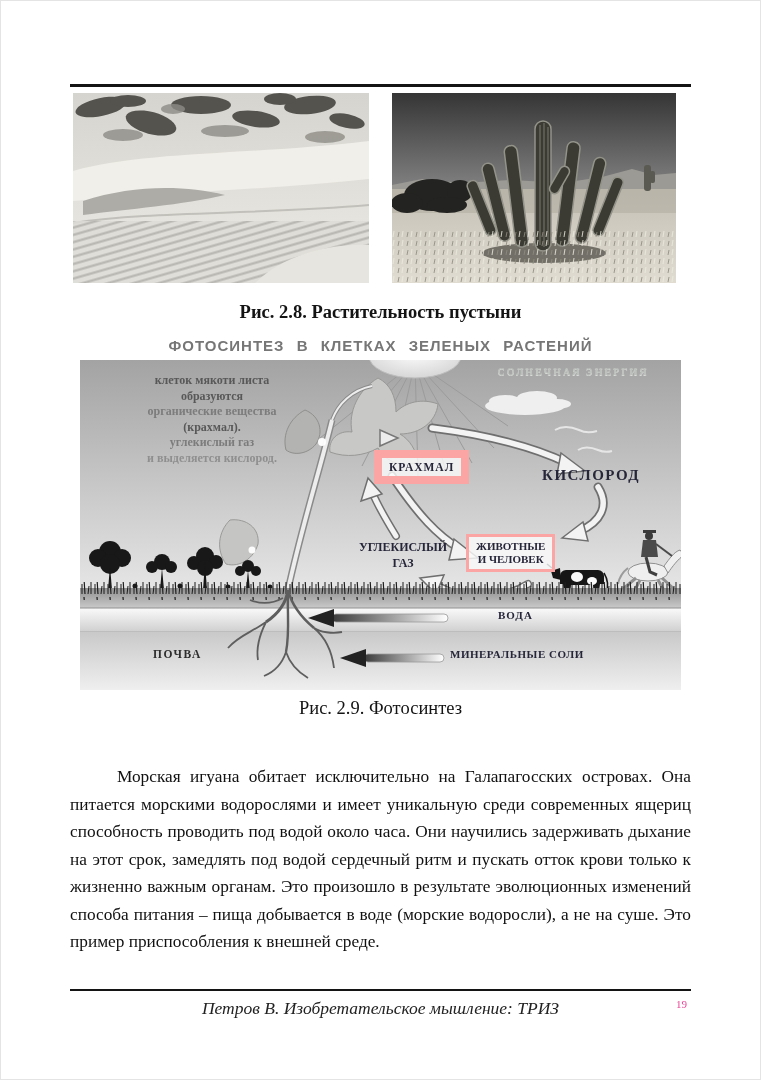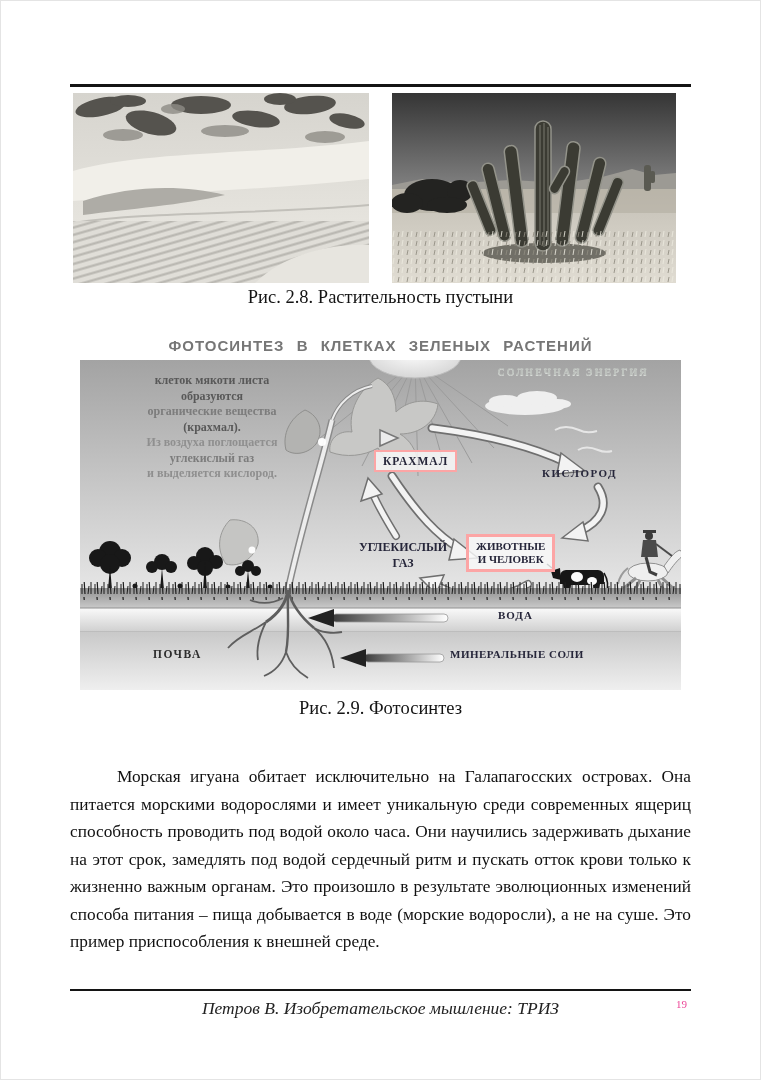--- a/index.html
+++ b/index.html
@@ -26,46 +26,46 @@
 
   
   .photo{top:93px;height:190px;overflow:hidden;background:#cfcfcb;}
   .photo svg{display:block;}
   .photo-desert{left:73px;width:296px;}
   .photo-cactus{left:392px;width:284px;}
 
   .caption{
     left:70px;width:621px;text-align:center;font-size:18.5px;color:#141414;
   }
-  .caption-1{top:287px;}
+  .caption-1{top:302px;font-weight:bold;}
   .caption-2{top:698px;}
 
   
   .diagram{left:80px;top:331px;width:601px;height:359px;}
   .diagram-title{
     position:absolute;left:0;top:0;width:601px;height:29px;line-height:29px;
     text-align:center;background:#ffffff;
     font-family:"Liberation Sans","DejaVu Sans",sans-serif;
     font-weight:bold;font-size:15px;letter-spacing:1px;word-spacing:7px;color:#767676;
   }
   .diagram-body{position:absolute;left:0;top:29px;width:601px;height:330px;overflow:hidden;}
   .diagram-body svg{position:absolute;left:0;top:0;}
 
   .dg-label{
     position:absolute;font-weight:bold;color:#26263a;
     font-family:"Liberation Serif","DejaVu Serif",serif;white-space:nowrap;
   }
   .dg-box{
-    border:2px solid #fca5a5;background:rgba(250,250,250,.82);
+    border:8px solid #fca5a5;background:rgba(250,250,250,.82);
     text-align:center;padding:3px 7px;
   }
   .lbl-solar{left:398px;top:6px;width:190px;text-align:center;font-size:10px;
     letter-spacing:2px;color:#bcc0bc;text-shadow:0 1px 0 #d8dcd8;}
   .lbl-starch{left:294px;top:90px;font-size:11.5px;letter-spacing:1px;}
-  .lbl-oxygen{left:462px;top:107px;font-size:11px;letter-spacing:1.5px;font-family:Liberation Serif, serif;}
+  .lbl-oxygen{left:462px;top:107px;font-size:15px;letter-spacing:1.5px;font-family:Liberation Serif, serif;}
   .lbl-animals{left:386px;top:174px;font-size:11px;line-height:13px;border-width:3px;}
   .lbl-co2{left:268px;top:179px;width:110px;text-align:center;font-size:12px;line-height:16px;}
   .lbl-water{left:374px;top:249px;font-size:11px;letter-spacing:1px;margin-left:44px;}
   .lbl-soil{left:73px;top:288px;font-size:11.5px;letter-spacing:1.5px;color:#2e2e2e;}
   .lbl-minerals{left:370px;top:288px;font-size:11px;letter-spacing:.5px;}
 
   .dg-textblock{
     position:absolute;left:6px;top:13px;width:252px;text-align:center;
     font-weight:bold;font-size:12px;line-height:15.5px;
     font-family:"Liberation Serif","DejaVu Serif",serif;
@@ -352,21 +352,20 @@
         <polygon points="260,298 286,289 286,307" fill="#222222"></polygon>
       </svg>
 
       <div class="abs lbl-solar dg-label">СОЛНЕЧНАЯ ЭНЕРГИЯ</div>
 
       <div class="dg-textblock">
         <div class="tb-dark">клеток мякоти листа</div>
         <div class="tb-dark">образуются</div>
         <div class="tb-med">органические вещества</div>
         <div class="tb-dark">(крахмал).</div>
-        <div class="tb-light">Из воздуха поглощается</div>
         <div class="tb-med">углекислый газ</div>
         <div class="tb-light">и выделяется кислород.</div>
       </div>
 
       <div class="dg-label dg-box lbl-starch">КРАХМАЛ</div>
       <div class="dg-label lbl-oxygen">КИСЛОРОД</div>
       <div class="dg-label dg-box lbl-animals">
         <div>ЖИВОТНЫЕ</div>
         <div>И ЧЕЛОВЕК</div>
       </div>

